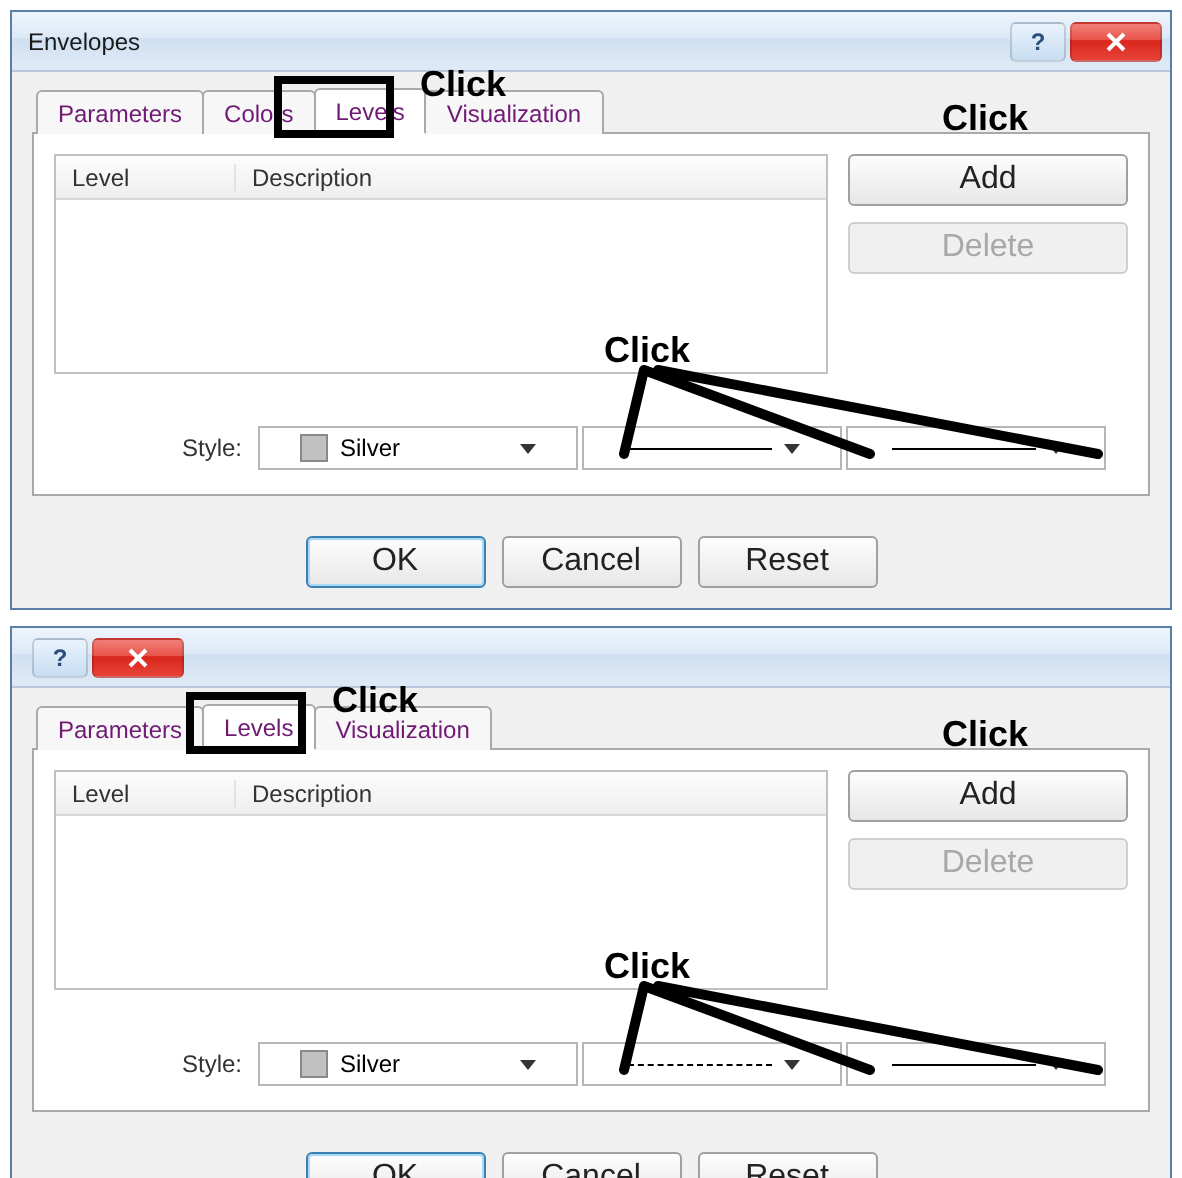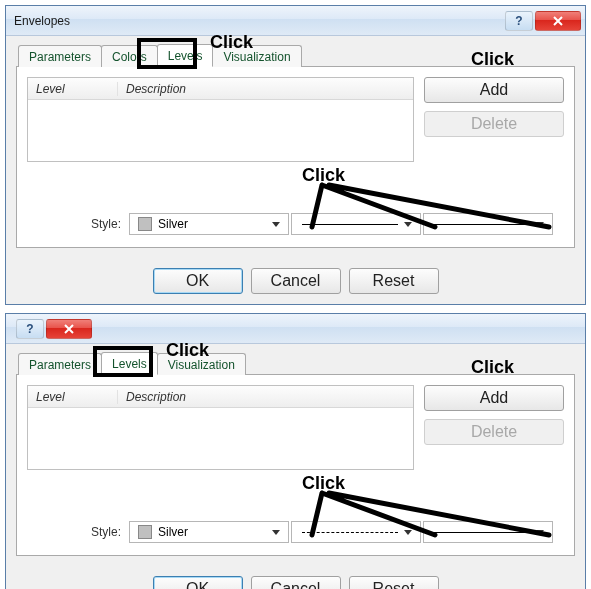--- a/index.html
+++ b/index.html
@@ -64,21 +64,21 @@
     margin-left: 2px;
   }
   .tab {
     padding: 4px 10px 3px 10px;
     background: #f7f7f7;
     border: 1px solid #a9a9a9;
     border-bottom: none;
     border-radius: 3px 3px 0 0;
     margin-right: -1px;
     font-size: 12px;
-    color: #14532d;
+    color: #701a75;
     position: relative;
   }
   .tab.active {
     background: #fff;
     border-bottom: 1px solid #fff;
     z-index: 3;
     top: 0;
   }
   .tab-highlight {
     position: absolute;
@@ -96,22 +96,21 @@
     height: 182px;
   }
   .content-row {
     display: flex;
     gap: 10px;
   }
   .listbox {
     flex: 1;
     border: 1px solid #c0c0c0;
     background: #fff;
-    height: 85px;
-    font-style: italic;
+    height: 110px;
   }
   .listhead {
     display: flex;
     background: linear-gradient(to bottom, #fdfdfd, #eee);
     border-bottom: 1px solid #d8d8d8;
     height: 22px;
     align-items: center;
   }
   .col {
     padding: 0 8px;
@@ -162,21 +161,21 @@
     text-align: right;
     padding-right: 6px;
     color: #333;
   }
   .combo {
     height: 22px;
     border: 1px solid #b6b6b6;
     background: #fff;
     display: flex;
     align-items: center;
-    padding: 0 8px;
+    padding: 0 20px;
     position: relative;
   }
   .combo .arrow {
     margin-left: auto;
     width: 0; height: 0;
     border-left: 4px solid transparent;
     border-right: 4px solid transparent;
     border-top: 5px solid #333;
   }
   .color-combo { width: 160px; }

